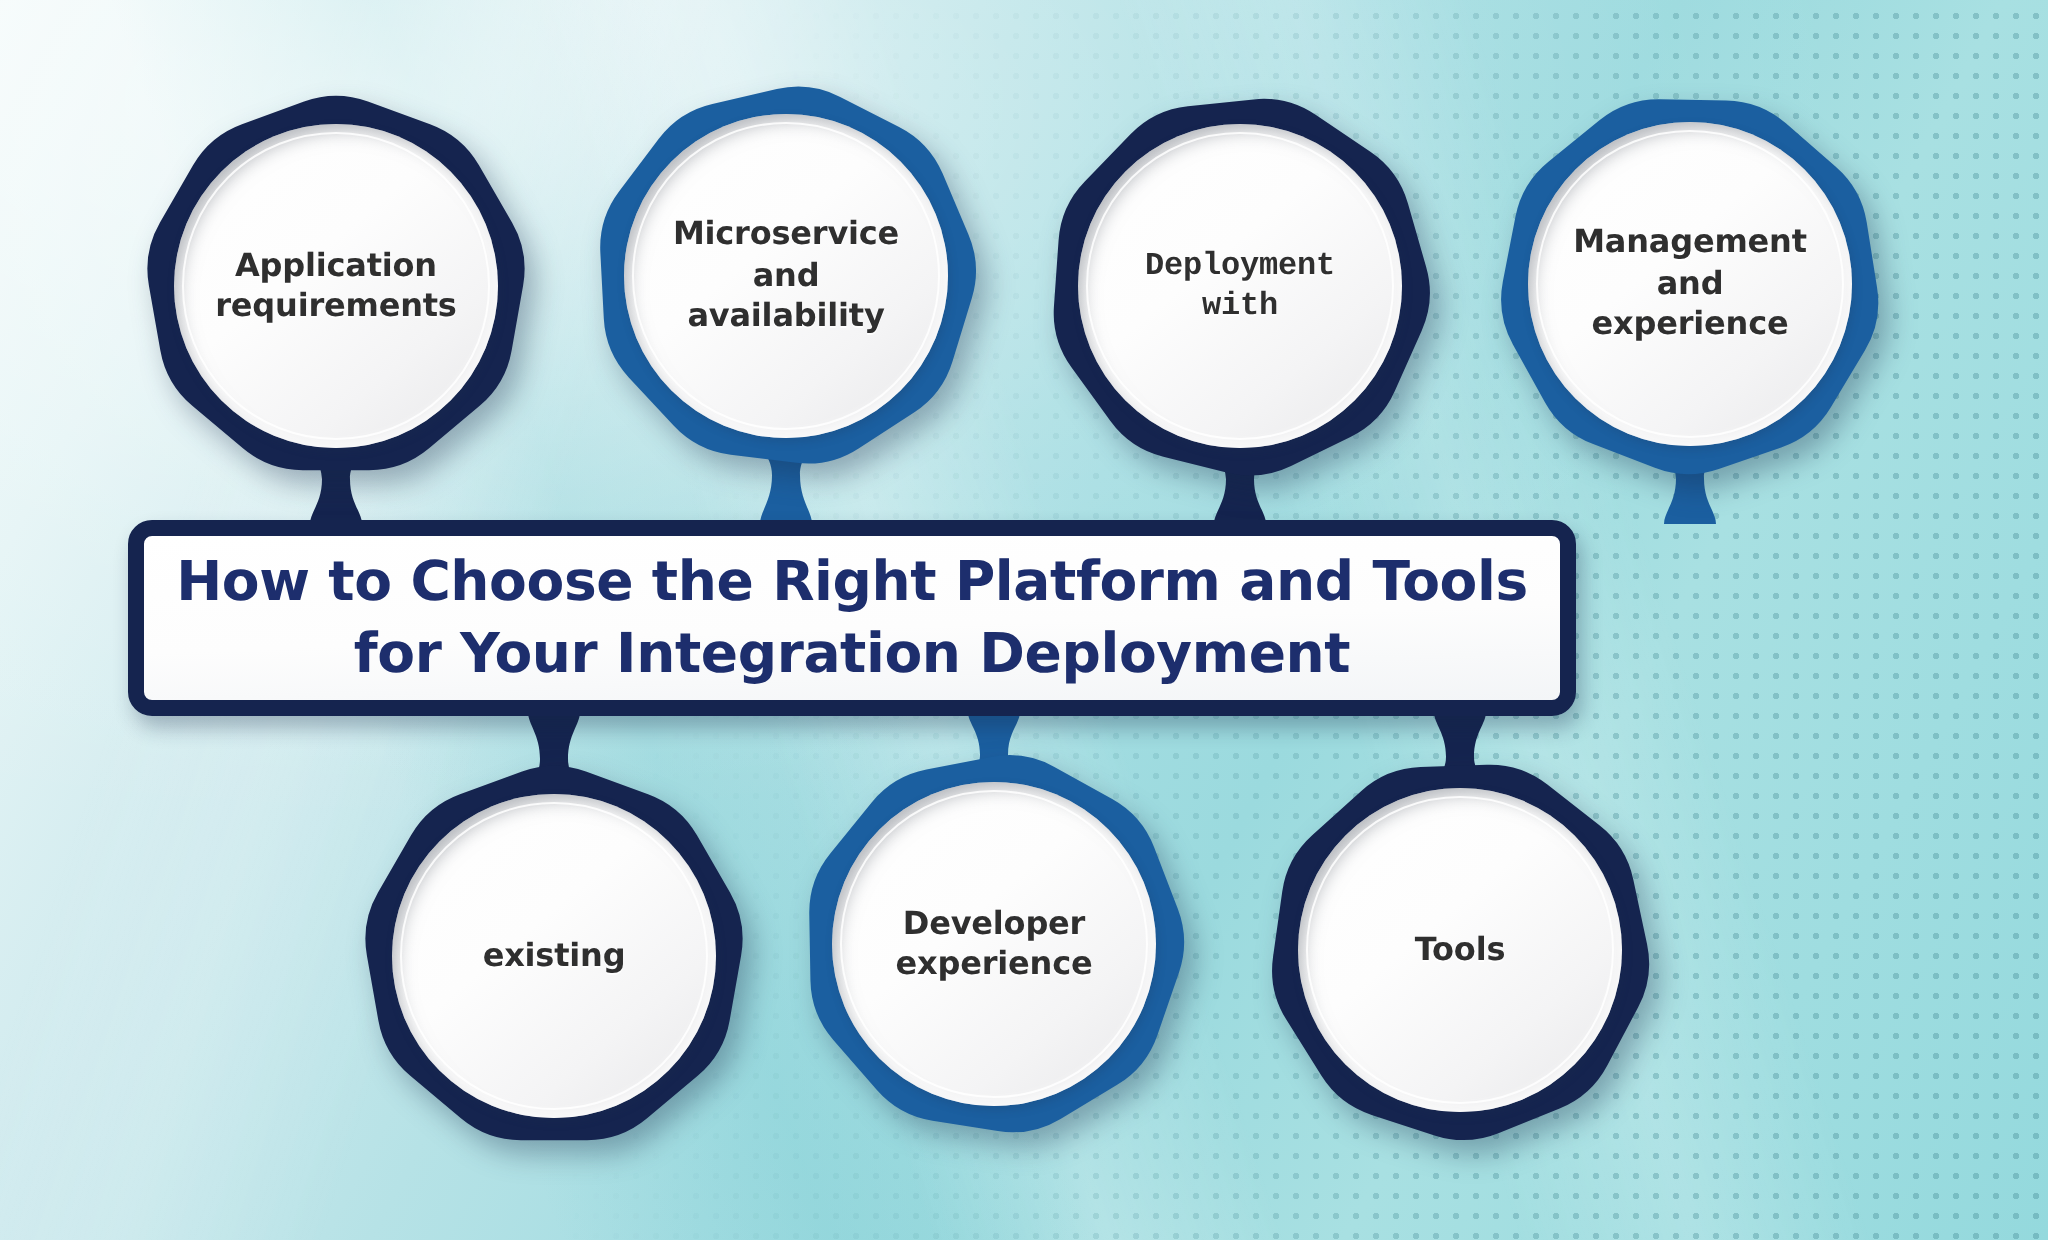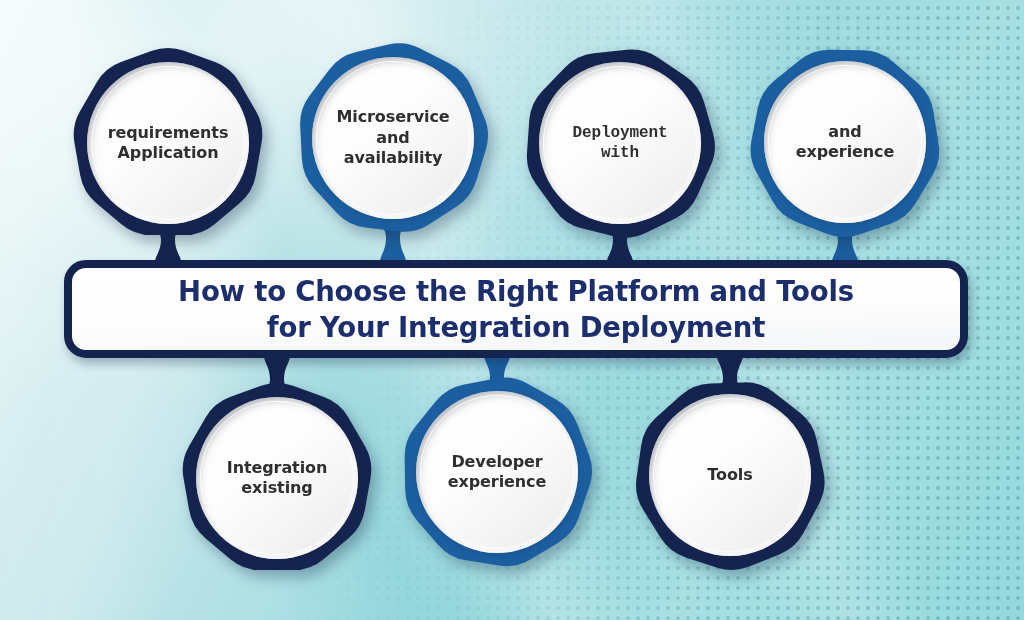--- a/index.html
+++ b/index.html
@@ -117,25 +117,25 @@
     letter-spacing: -0.1px;
     width: 140px;
     text-shadow: 0 1px 0 rgba(255,255,255,0.8);
   }
 
   
   .banner {
     position: absolute;
     left: 64px;
     top: 260px;
-    width: 904px;
+    width: 724px;
     height: 98px;
     box-sizing: border-box;
     border: 8px solid #15244f;
-    border-radius: 22px;
+    border-radius: 12px;
     background: linear-gradient(178deg, #ffffff 0%, #fdfdfd 55%, #f3f5f7 100%);
     box-shadow: 3px 6px 10px rgba(20,40,70,0.30);
     display: flex;
     align-items: center;
     justify-content: center;
     z-index: 6;
   }
   .banner .title {
     text-align: center;
     color: #1d2e6d;
@@ -198,22 +198,22 @@
 
   <div id="nodes-top">
       <div class="node" style="left: 168px; top: 143px;">
         <div class="poly-wrap">
           <svg width="200" height="200" viewBox="0 0 200 200">
             <path d="M84.03,7.81Q100.00,2.00 115.97,7.81L147.02,19.11Q162.99,24.93 171.49,39.65L188.01,68.26Q196.51,82.98 193.56,99.72L187.82,132.26Q184.87,149.00 171.85,159.93L146.54,181.16Q133.52,192.09 116.52,192.09L83.48,192.09Q66.48,192.09 53.46,181.16L28.15,159.93Q15.13,149.00 12.18,132.26L6.44,99.72Q3.49,82.98 11.99,68.26L28.51,39.65Q37.01,24.93 52.98,19.11Z" fill="#15244f"></path>
           </svg>
         </div>
         <div class="disc">
           <div class="label">
+            <div>Application</div>
             <div>requirements</div>
-            <div>Application</div>
           </div>
         </div>
       </div>
       <div class="node" style="left: 393px; top: 138px;">
         <div class="poly-wrap">
           <svg width="200" height="200" viewBox="0 0 200 200">
             <path d="M95.38,6.55Q111.94,2.73 127.09,10.45L156.53,25.45Q171.67,33.16 178.32,48.81L191.22,79.22Q197.87,94.87 192.90,111.13L183.24,142.72Q178.27,158.98 164.01,168.24L136.30,186.23Q122.05,195.49 105.17,193.42L72.38,189.39Q55.51,187.32 43.91,174.89L21.38,150.72Q9.79,138.29 8.90,121.31L7.17,88.32Q6.28,71.35 16.51,57.77L36.39,31.39Q46.63,17.81 63.19,13.99Z" fill="#1b5fa0"></path>
           </svg>
         </div>
         <div class="disc">
@@ -238,20 +238,21 @@
         </div>
       </div>
       <div class="node" style="left: 845px; top: 142px;">
         <div class="poly-wrap">
           <svg width="200" height="200" viewBox="0 0 200 200">
             <path d="M118.12,8.21Q135.12,8.51 147.95,19.66L172.88,41.34Q185.71,52.49 188.37,69.28L193.54,101.91Q196.20,118.70 187.44,133.27L170.43,161.59Q161.67,176.16 145.60,181.69L114.36,192.45Q98.29,197.99 82.42,191.89L51.58,180.05Q35.71,173.96 27.46,159.09L11.45,130.20Q3.21,115.33 6.45,98.64L12.75,66.21Q16.00,49.53 29.21,38.83L54.88,18.04Q68.09,7.34 85.09,7.64Z" fill="#1b5fa0"></path>
           </svg>
         </div>
         <div class="disc">
           <div class="label">
+            <div>Management</div>
             <div>and</div>
             <div>experience</div>
           </div>
         </div>
       </div>
     </div>
 
   <div class="banner">
     <div class="title">
       <span>How to Choose the Right Platform and Tools</span>
@@ -261,21 +262,20 @@
 
   <div id="nodes-bottom">
       <div class="node" style="left: 277px; top: 478px;">
         <div class="poly-wrap">
           <svg width="200" height="200" viewBox="0 0 200 200">
             <path d="M84.03,7.81Q100.00,2.00 115.97,7.81L147.02,19.11Q162.99,24.93 171.49,39.65L188.01,68.26Q196.51,82.98 193.56,99.72L187.82,132.26Q184.87,149.00 171.85,159.93L146.54,181.16Q133.52,192.09 116.52,192.09L83.48,192.09Q66.48,192.09 53.46,181.16L28.15,159.93Q15.13,149.00 12.18,132.26L6.44,99.72Q3.49,82.98 11.99,68.26L28.51,39.65Q37.01,24.93 52.98,19.11Z" fill="#15244f"></path>
           </svg>
         </div>
         <div class="disc">
           <div class="label">
-            <div>Integration</div>
             <div>existing</div>
           </div>
         </div>
       </div>
       <div class="node" style="left: 497px; top: 472px;">
         <div class="poly-wrap">
           <svg width="200" height="200" viewBox="0 0 200 200">
             <path d="M98.64,6.45Q115.33,3.21 130.20,11.45L159.09,27.46Q173.96,35.71 180.05,51.58L191.89,82.42Q197.99,98.29 192.45,114.36L181.69,145.60Q176.16,161.67 161.59,170.43L133.27,187.44Q118.70,196.20 101.91,193.54L69.28,188.37Q52.49,185.71 41.34,172.88L19.66,147.95Q8.51,135.12 8.21,118.12L7.64,85.09Q7.34,68.09 18.04,54.88L38.83,29.21Q49.53,16.00 66.21,12.75Z" fill="#1b5fa0"></path>
           </svg>
         </div>

